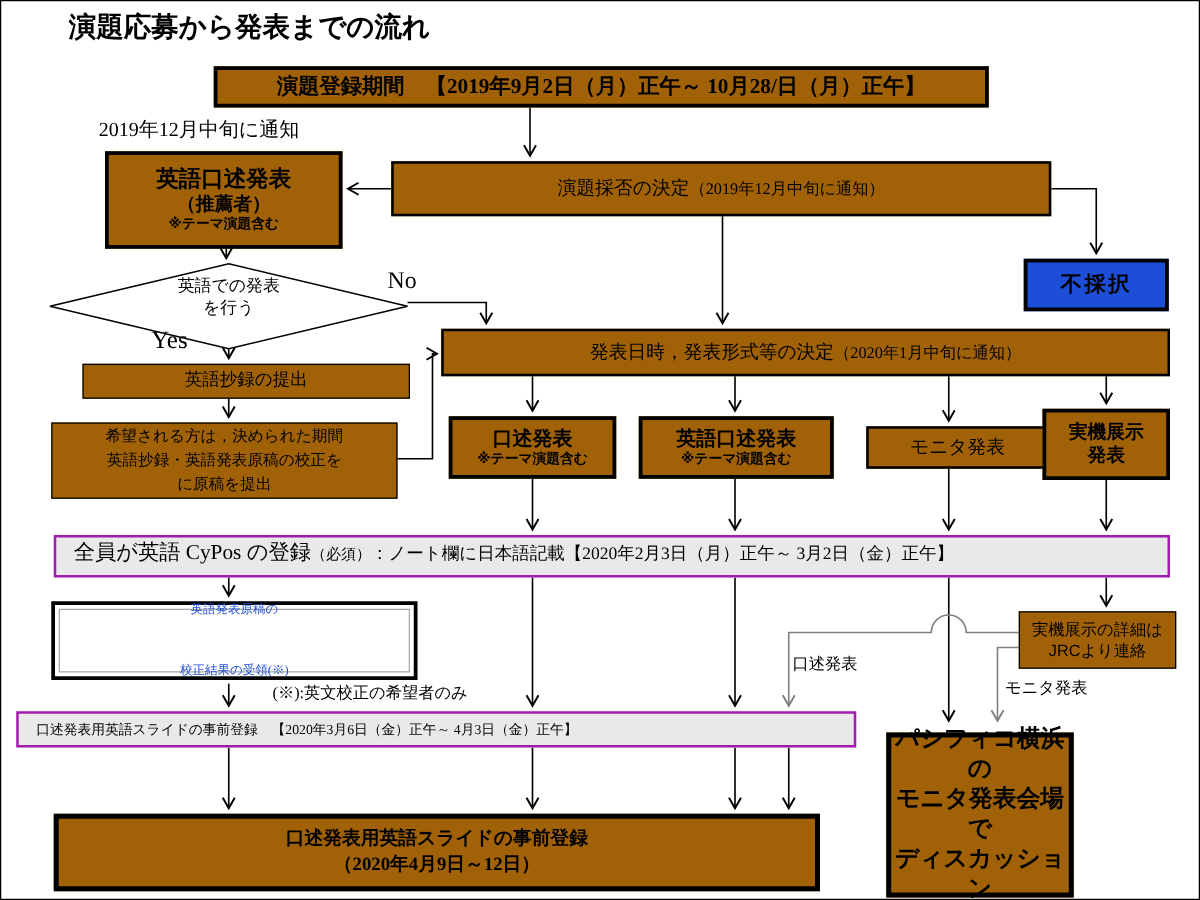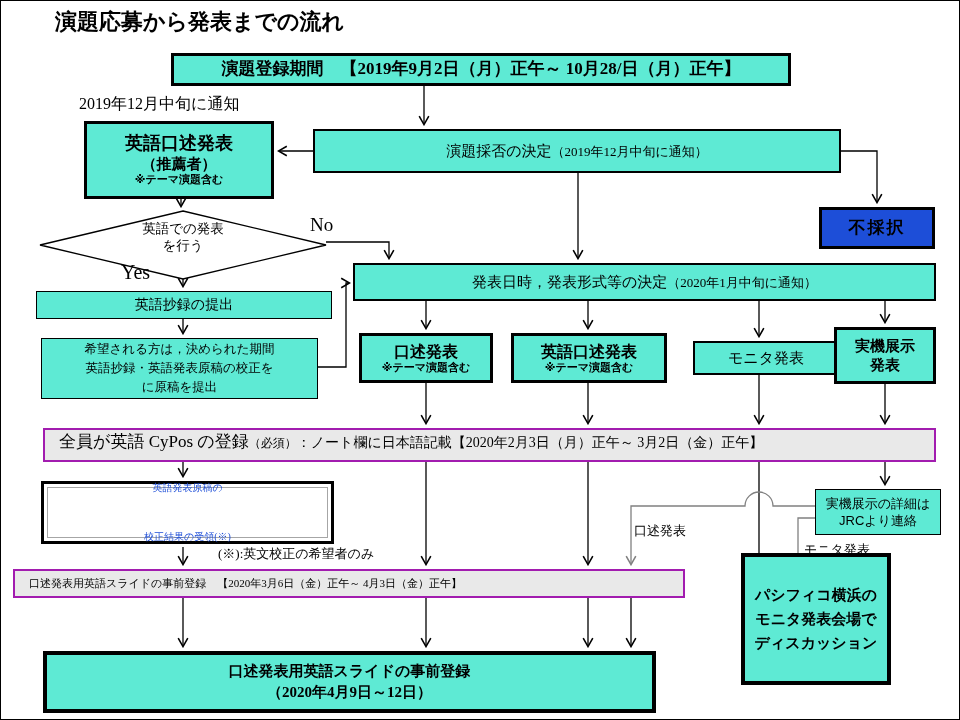--- a/index.html
+++ b/index.html
@@ -3,21 +3,21 @@
 <meta charset="utf-8">
 <style>
   html,body { margin:0; padding:0; background:#fff; }
   .canvas {
     position:relative; width:960px; height:720px; background:#fff;
     font-family:"Liberation Serif","DejaVu Serif",serif; color:#000;
     border:1px solid #000; box-sizing:border-box; overflow:hidden;
   }
   .overlay { position:absolute; left:0; top:0; width:960px; height:720px; pointer-events:none; }
   .box {
-    position:absolute; box-sizing:border-box; background:#5eead4; border:2px solid #000;
+    position:absolute; box-sizing:border-box; background:#a16207; border:2px solid #000;
     display:flex; flex-direction:column; align-items:center; justify-content:center;
     text-align:center; line-height:1.22;
   }
   .bar {
     position:absolute; box-sizing:border-box; border:2px solid #a21caf; background:#e9e9e9;
     display:flex; flex-direction:row; align-items:baseline; padding-left:14px; white-space:nowrap;
   }
   .label { position:absolute; white-space:nowrap; }
   .b3 { border-width:3px; }
   .b15 { border-width:1.5px; }
@@ -30,21 +30,21 @@
   #n-engrec { left:83px; top:120px; width:190px; height:78px; }
   #n-engrec .l1 { font-size:18px; font-weight:bold; }
   #n-engrec .l2 { font-size:15px; font-weight:bold; }
   #n-accept { left:312px; top:128px; width:528px; height:44px; }
   #n-accept .main, #n-sched .main { font-size:15px; }
   #n-accept .note, #n-sched .note { font-size:13px; }
   #n-reject { left:818px; top:206px; width:116px; height:42px; background:#1d4ed8; font-size:17px; font-weight:bold; letter-spacing:2px; }
   #n-diamond-text { left:82px; top:219px; width:200px; font-size:13.5px; line-height:17px; text-align:center; }
   #n-yes { left:120px; top:260px; font-size:20px; }
   #n-no { left:309px; top:213px; font-size:19px; }
-  #n-abstract { left:35px; top:290px; width:296px; height:28px; font-size:14px; }
+  #n-abstract { left:65px; top:290px; width:262px; height:28px; font-size:14px; }
   #n-proofreq { left:40px; top:337px; width:277px; height:61px; font-size:12.5px; line-height:19px; }
   #n-sched { left:352px; top:262px; width:583px; height:38px; }
   #n-oral { left:358px; top:332px; width:134px; height:50px; }
   #n-engoral { left:510px; top:332px; width:156px; height:50px; }
   #n-oral .l1, #n-engoral .l1 { font-size:16px; font-weight:bold; }
   #n-monitor { left:692px; top:340px; width:146px; height:34px; font-size:15px; }
   #n-demo { left:833px; top:326px; width:102px; height:57px; font-size:15px; font-weight:bold; }
   #n-cypos { left:42px; top:427px; width:893px; height:34px; }
   #n-cypos .t17 { font-size:17px; }
   #n-cypos .t12 { font-size:12px; }
@@ -53,21 +53,21 @@
   #n-proofres-inner { width:100%; height:100%; box-sizing:border-box; border:1px solid #a6a6a6;
     display:flex; flex-direction:column; align-items:center; justify-content:center;
     color:#1d4ed8; font-size:10px; line-height:18px; text-align:center;gap:31px; }
   #n-proofnote { left:217px; top:544px; font-size:13px; }
   #n-slidebar { left:12px; top:568px; width:672px; height:29px; font-size:11px; align-items:center; }
   #n-finaloral { left:42px; top:650px; width:613px; height:62px; font-size:15px; font-weight:bold; line-height:21px; }
   #n-jrc { left:814px; top:488px; width:126px; height:46px; font-size:13px; line-height:17px; }
   #n-jrc .t { font-family:"Liberation Sans","DejaVu Sans",sans-serif; }
   #n-orallabel { left:633px; top:521px; font-size:13px; }
   #n-monlabel { left:803px; top:540px; font-size:13px; }
-  #n-finalmon { left:708px; top:552px; width:150px; height:132px; font-size:15px; font-weight:bold; line-height:24px;margin-left:32px; }
+  #n-finalmon { left:708px; top:585px; width:150px; height:132px; font-size:19px; font-weight:bold; line-height:24px; }
 </style>
 </head>
 <body>
 
 <div class="canvas">
 
   <svg class="overlay" width="960" height="720" viewBox="0 0 960 720">
     <defs>
       <marker id="arw" markerWidth="12" markerHeight="12" refX="8" refY="5" orient="auto" markerUnits="userSpaceOnUse" viewBox="0 0 10 10">
         <path d="M1.5,1 L8.5,5 L1.5,9" fill="none" stroke="#000" stroke-width="1.3"></path>

